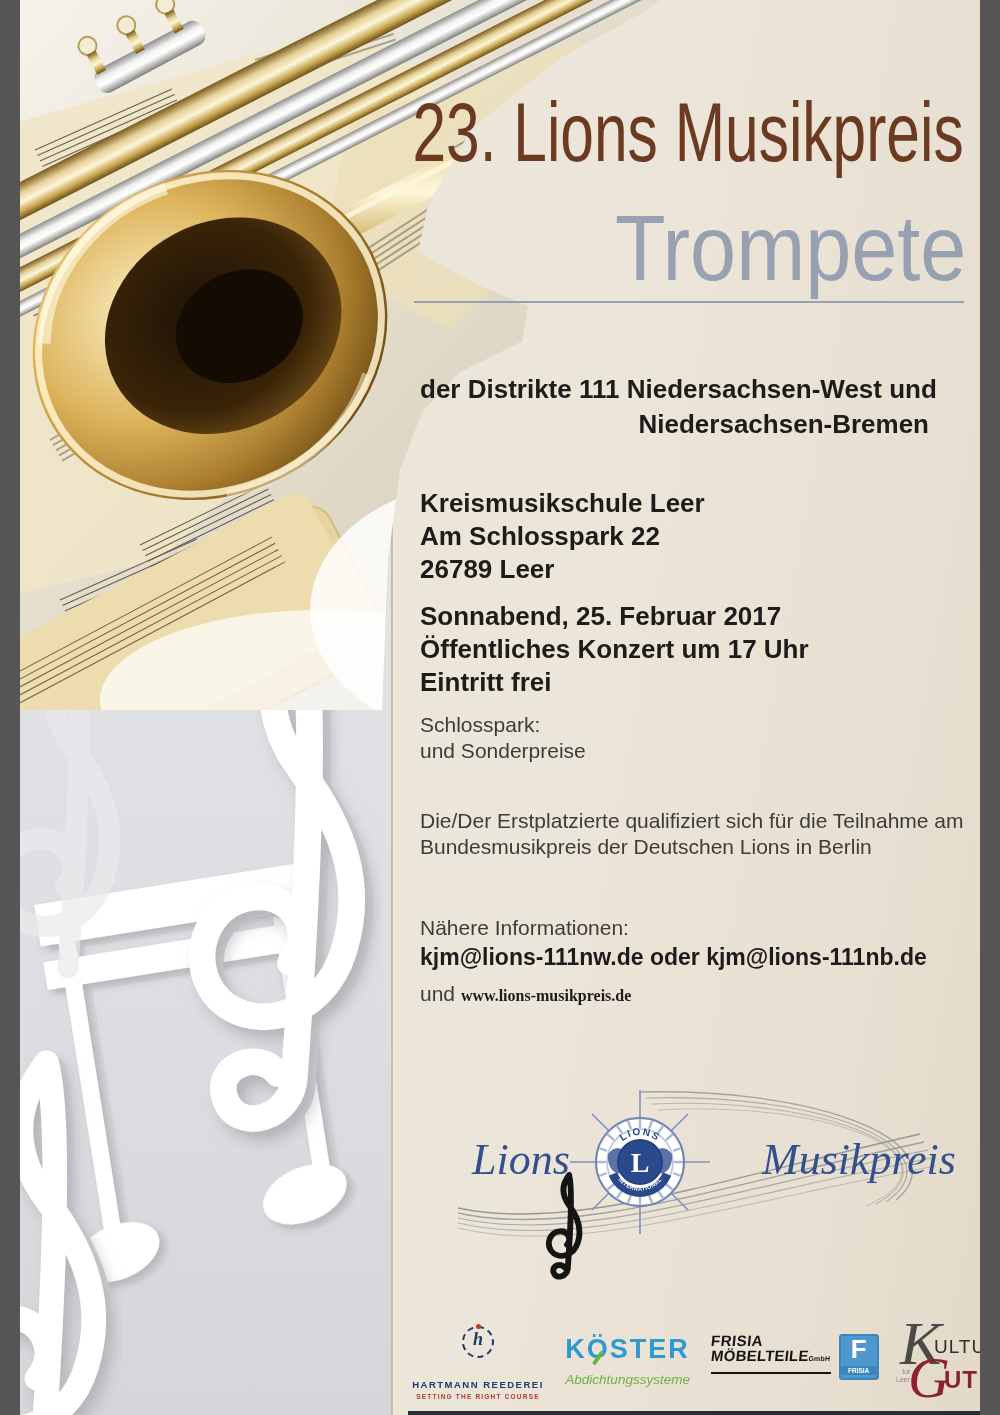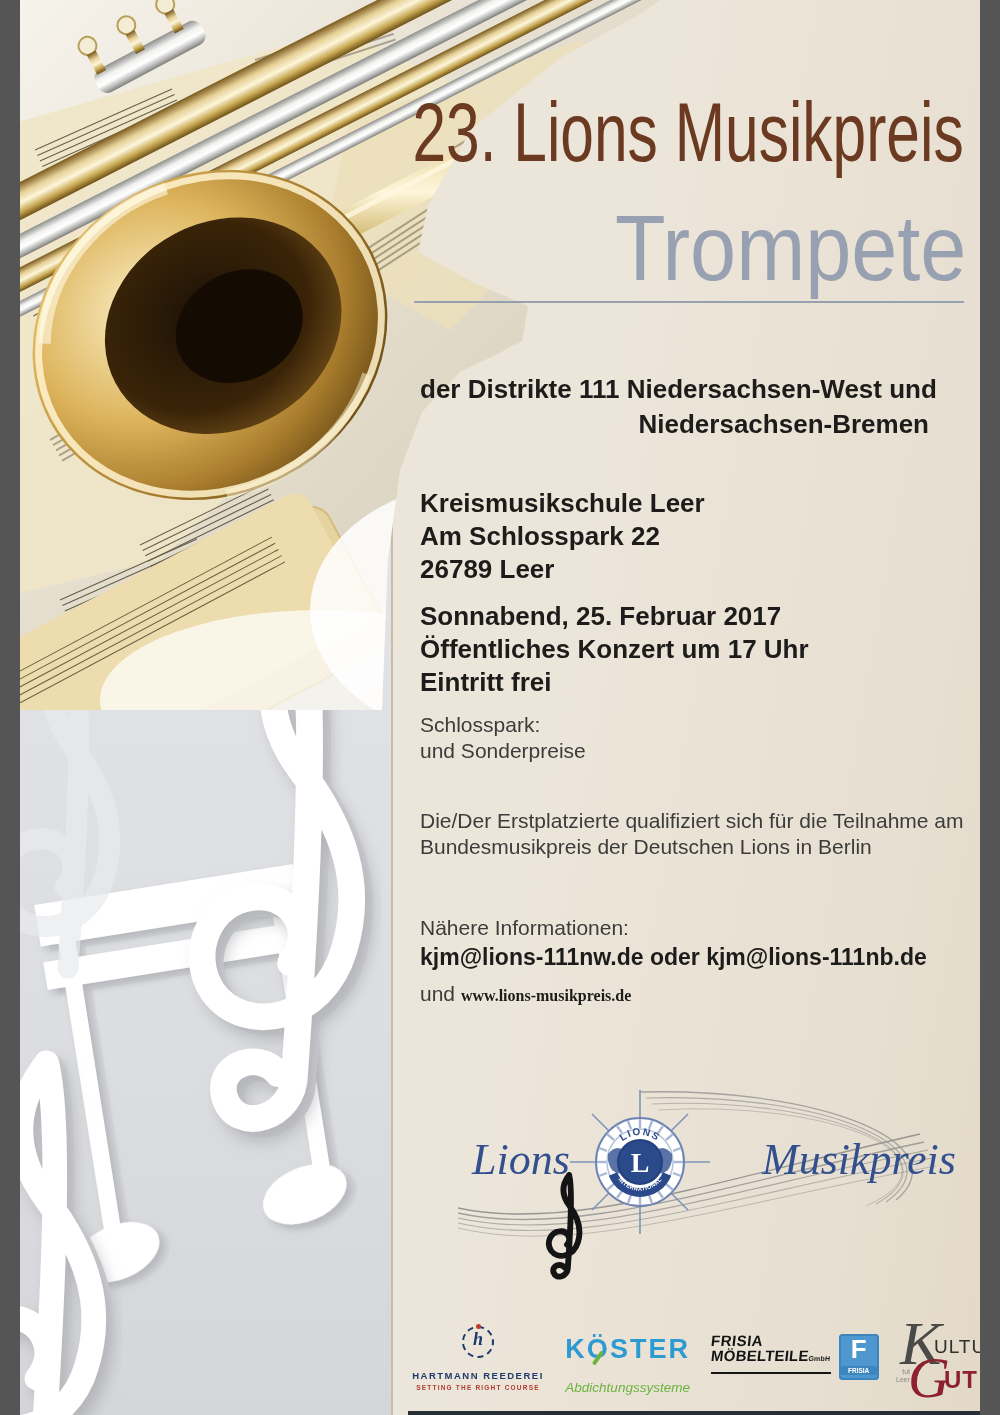--- a/index.html
+++ b/index.html
@@ -49,28 +49,28 @@
   .supporters-heading{position:absolute;left:390px;top:1292px;width:608px;z-index:5;
     text-align:center;font-size:17.5px;font-weight:700;color:#1d1c1a;}
   .sponsors{position:absolute;left:392px;top:1322px;width:600px;height:86px;z-index:5;
     display:flex;justify-content:space-between;align-items:flex-start;}
   .sponsor{position:relative;}
   
   .sp-hartmann{width:132px;text-align:center;padding-top:4px;}
   .hr-circle{position:relative;display:inline-block;width:28px;height:28px;border:2px dashed #1d3a6e;border-radius:50%;}
   .hr-circle .mono{position:absolute;left:0;right:0;top:1px;font:italic 700 18px "Liberation Serif",serif;color:#1d3a6e;}
   .hr-dot{position:absolute;top:-4px;left:12px;width:5px;height:5px;background:#c0392b;border-radius:50%;}
-  .hr-name{margin-top:8px;font-size:9.5px;font-weight:700;letter-spacing:1.5px;color:#1d3a6e;white-space:nowrap;}
+  .hr-name{margin-top:17px;font-size:9.5px;font-weight:700;letter-spacing:1.5px;color:#1d3a6e;white-space:nowrap;}
   .hr-tag{margin-top:3px;font-size:6.5px;font-weight:700;letter-spacing:1.2px;color:#b03a30;white-space:nowrap;}
   
-  .sp-koester{text-align:center;padding-top:14px;}
+  .sp-koester{text-align:left;padding-top:14px;}
   .ko-name{font-size:27px;font-weight:800;letter-spacing:2px;color:#2d9ad2;line-height:26px;}
   .ko-o{position:relative;display:inline-block;}
   .ko-o::after{content:"";position:absolute;left:3px;bottom:2px;width:16px;height:4px;background:#6cb33f;transform:rotate(-55deg);transform-origin:50% 50%;border-radius:2px;}
-  .ko-tag{font:italic 400 13.5px "Liberation Sans",sans-serif;color:#6cb33f;margin-top:18px;}
+  .ko-tag{font:italic 400 13.5px "Liberation Sans",sans-serif;color:#6cb33f;margin-top:10px;}
   
   .sp-frisia{display:flex;align-items:flex-start;gap:8px;padding-top:12px;}
   .fr-text{border-bottom:2.5px solid #141414;padding-bottom:6px;}
   .fr-l1{font-size:15px;font-weight:900;color:#141414;line-height:14px;letter-spacing:.5px;transform:skewX(-6deg);}
   .fr-l2{font-size:15px;font-weight:900;color:#141414;line-height:15px;letter-spacing:.2px;transform:skewX(-6deg);}
   .fr-suffix{font-size:7px;font-weight:700;}
   .fr-badge{width:40px;height:46px;background:#4e97cf;border-radius:4px;text-align:center;box-shadow:inset 0 0 0 2px #3d85bd;}
   .fr-badge .f{font-size:26px;font-weight:900;color:#fff;line-height:30px;}
   .fr-badge .nm{font-size:6.5px;font-weight:700;color:#fff;background:#3d85bd;margin:2px 2px 0;border-radius:2px;padding:1px 0;}
   

